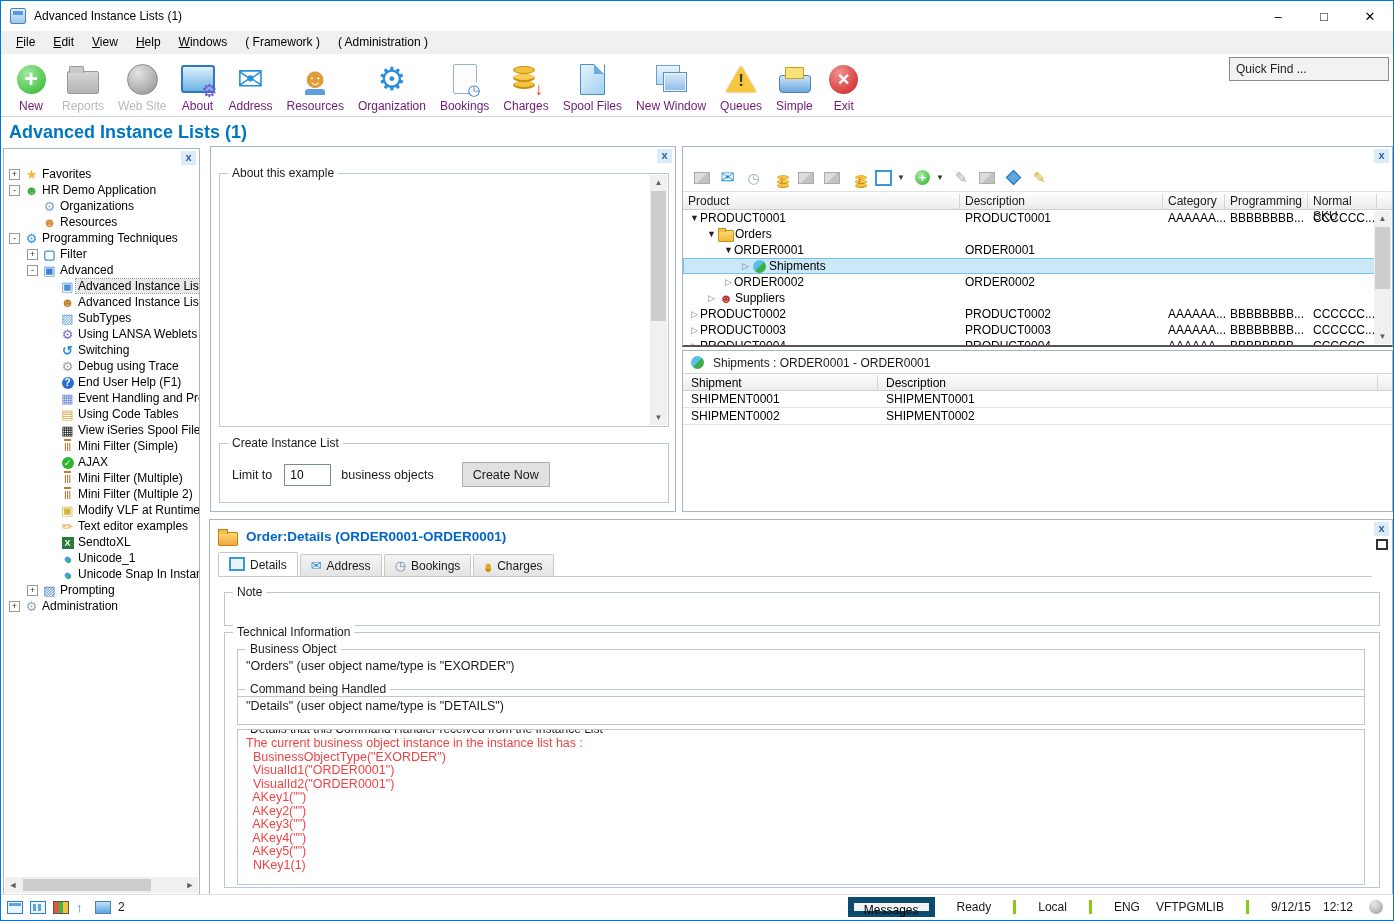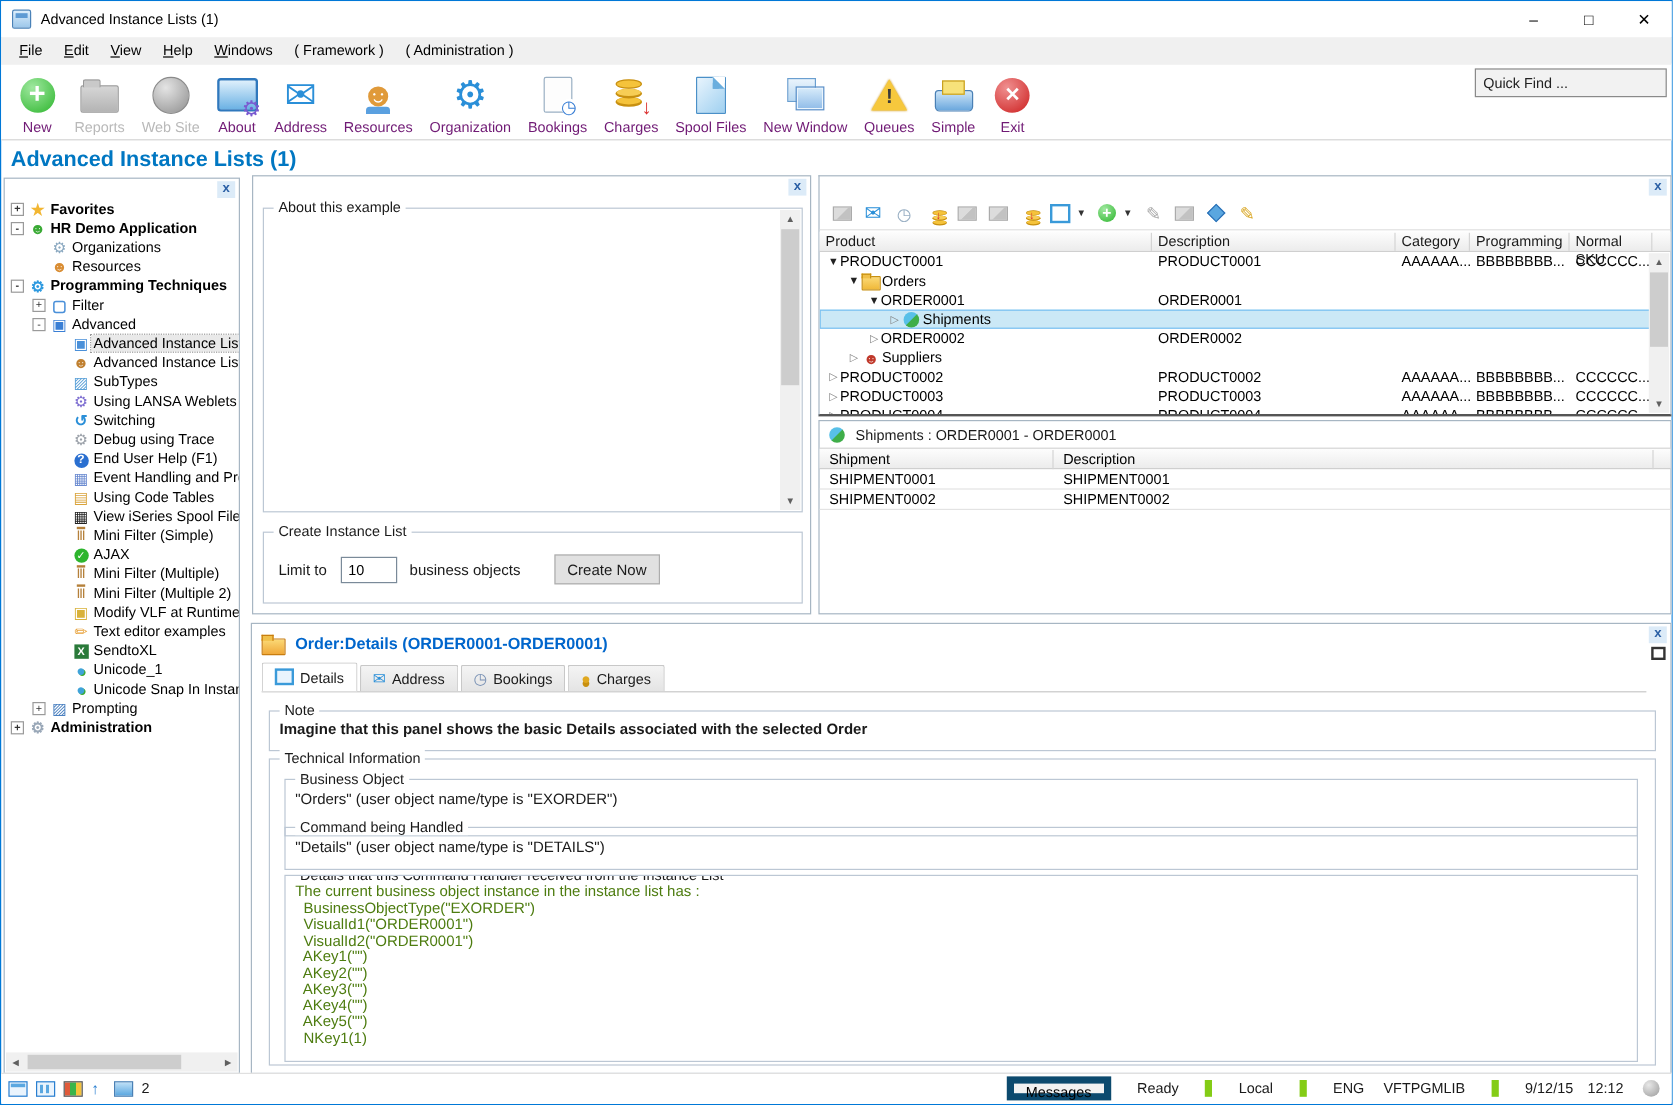--- a/index.html
+++ b/index.html
@@ -59,21 +59,21 @@
   
   .panel { position:absolute; background:#fff; border:1px solid #a7b6c3; }
   .panel-x { position:absolute; top:2px; right:3px; width:15px; height:14px; background:#dcebf8; color:#2a5fa5; font-size:11px; line-height:13px; text-align:center; font-weight:bold; }
   .panel-max { position:absolute; top:19px; right:3px; width:15px; height:14px; background:#fff; border:0; color:#333; font-size:11px; line-height:12px; text-align:center; }
   .panel-max::before { content:""; display:inline-block; width:8px; height:7px; border:2px solid #333; }
 
   
   .tree-panel { left:2px; top:147px; width:197px; height:747px; overflow:hidden; }
   .tree-body { position:absolute; top:17px; left:0; right:0; bottom:18px; overflow:hidden; }
   .tree-row { height:16px; display:flex; align-items:center; font-size:12px; white-space:nowrap; }
-  .tree-row.bold { font-weight:bold; }
+  .tree-row.bold { font-weight:normal; }
   .tree-row.selected .tree-label { background:#e9e9e9; outline:1px dotted #9a9a9a; }
   .exp { width:13px; height:13px; flex:0 0 13px; margin-right:2px; position:relative; }
   .exp-plus::before, .exp-minus::before { position:absolute; left:1px; top:1px; width:9px; height:9px; border:1px solid #9a9a9a; background:#fff; font-size:9px; line-height:8px; text-align:center; color:#333; }
   .exp-plus::before { content:"+"; }
   .exp-minus::before { content:"-"; }
   .tree-ic { width:17px; flex:0 0 17px; font-size:13px; line-height:1; text-align:center; }
   .tree-label { padding:0 2px; }
 
   .ti-star::before{content:"★";color:#f2b632;}
   .ti-hr-person::before{content:"☻";color:#3aaa35;}
@@ -177,36 +177,36 @@
   .tic-charges::before { content:"●"; color:#e0a820; text-shadow:0 3px 0 #c89010; }
   .note-box { left:14px; top:72px; width:1156px; height:34px; }
   .note-text { position:absolute; left:8px; top:8px; font-size:12.5px; font-weight:bold; color:#1a1a1a; }
   .tech-box { left:14px; top:112px; width:1156px; height:256px; }
   .inner-box { position:absolute; left:12px; border:1px solid #bcc7d4; }
   .inner-box .legend { position:absolute; top:-8px; left:8px; background:#fff; padding:0 4px; font-size:12px; color:#1a1a1a; white-space:nowrap; }
   .inner-text { position:absolute; left:8px; top:9px; font-size:12.5px; color:#1a1a1a; }
   .bo-box { top:16px; width:1128px; height:48px; }
   .cmd-box { top:56px; width:1128px; height:36px; }
   .rcv-box { top:96px; width:1128px; height:156px; overflow:hidden; }
-  .rcv-lines { position:absolute; left:8px; top:7px; right:8px; font-size:12.5px; color:#4d7c0f; line-height:13.5px; white-space:pre; }
+  .rcv-lines { position:absolute; left:8px; top:7px; right:8px; font-size:12.5px; color:#ef4444; line-height:13.5px; white-space:pre; }
 
   
   .statusbar { position:absolute; left:0; right:0; bottom:1px; height:25px; background:#fff; border-top:1px solid #e0e0e0; font-size:12px; color:#1a1a1a; }
   .sb-left { position:absolute; left:6px; top:0; height:24px; display:flex; align-items:center; gap:7px; }
   .st-ic { position:relative; width:16px; height:13px; }
   .st-win { border:1px solid #2a7fd0; background:#eaf4fd; }
   .st-win::before { content:""; position:absolute; top:1px; left:1px; right:1px; height:3px; background:#5aa7e0; }
   .st-grid { border:1px solid #2a7fd0; background:#eaf4fd; }
   .st-grid::before { content:""; position:absolute; top:2px; left:2px; right:2px; bottom:2px; background:repeating-linear-gradient(90deg,#5aa7e0 0 3px,#eaf4fd 3px 5px); }
   .st-color { border:1px solid #555; background:linear-gradient(90deg,#e05a3a 0 33%,#3ab54a 33% 66%,#f5c33b 66%); }
   .st-sort { color:#2a7fd0; font-weight:bold; font-size:13px; line-height:13px; width:12px; }
   .st-mon { border:1px solid #4a80b5; background:linear-gradient(#bfe0f7,#5aa7e0); }
   .sb-count { font-size:12px; }
   .sb-right { position:absolute; right:10px; top:0; height:24px; display:flex; align-items:center; }
-  .sb-seg { padding:0 22px; border-right:6px solid #84cc16; white-space:nowrap; }
+  .sb-seg { padding:0 22px; border-right:3px solid #84cc16; white-space:nowrap; }
   .sb-seg:last-child { border-right:none; }
   .messages-btn { height:20px; padding:0 10px; background:#f2f2f2; border:6px solid #0c4a6e; font-size:12px; font-family:"Liberation Sans",sans-serif; }
   .sb-light { width:14px; height:14px; border-radius:50%; background:radial-gradient(circle at 35% 30%,#e8e8e8,#9a9a9a); margin-left:16px; }
 </style>
 </head>
 <body>
 
 <div class="window">
 
   <div class="titlebar">
@@ -615,21 +615,20 @@
           <span class="tab-ic tic-bookings"></span>
           <span>Bookings</span>
         </div>
         <div class="tab">
           <span class="tab-ic tic-charges"></span>
           <span>Charges</span>
         </div>
       </div>
     <div class="fieldset note-box">
       <span class="legend">Note</span>
-      <div class="note-text">Imagine that this panel shows the basic Details associated with the selected Order</div>
     </div>
     <div class="fieldset tech-box">
       <span class="legend">Technical Information</span>
       <div class="inner-box bo-box">
         <span class="legend">Business Object</span>
         <div class="inner-text">"Orders" (user object name/type is "EXORDER")</div>
       </div>
       <div class="inner-box cmd-box">
         <span class="legend">Command being Handled</span>
         <div class="inner-text">"Details"  (user object name/type is "DETAILS")</div>

